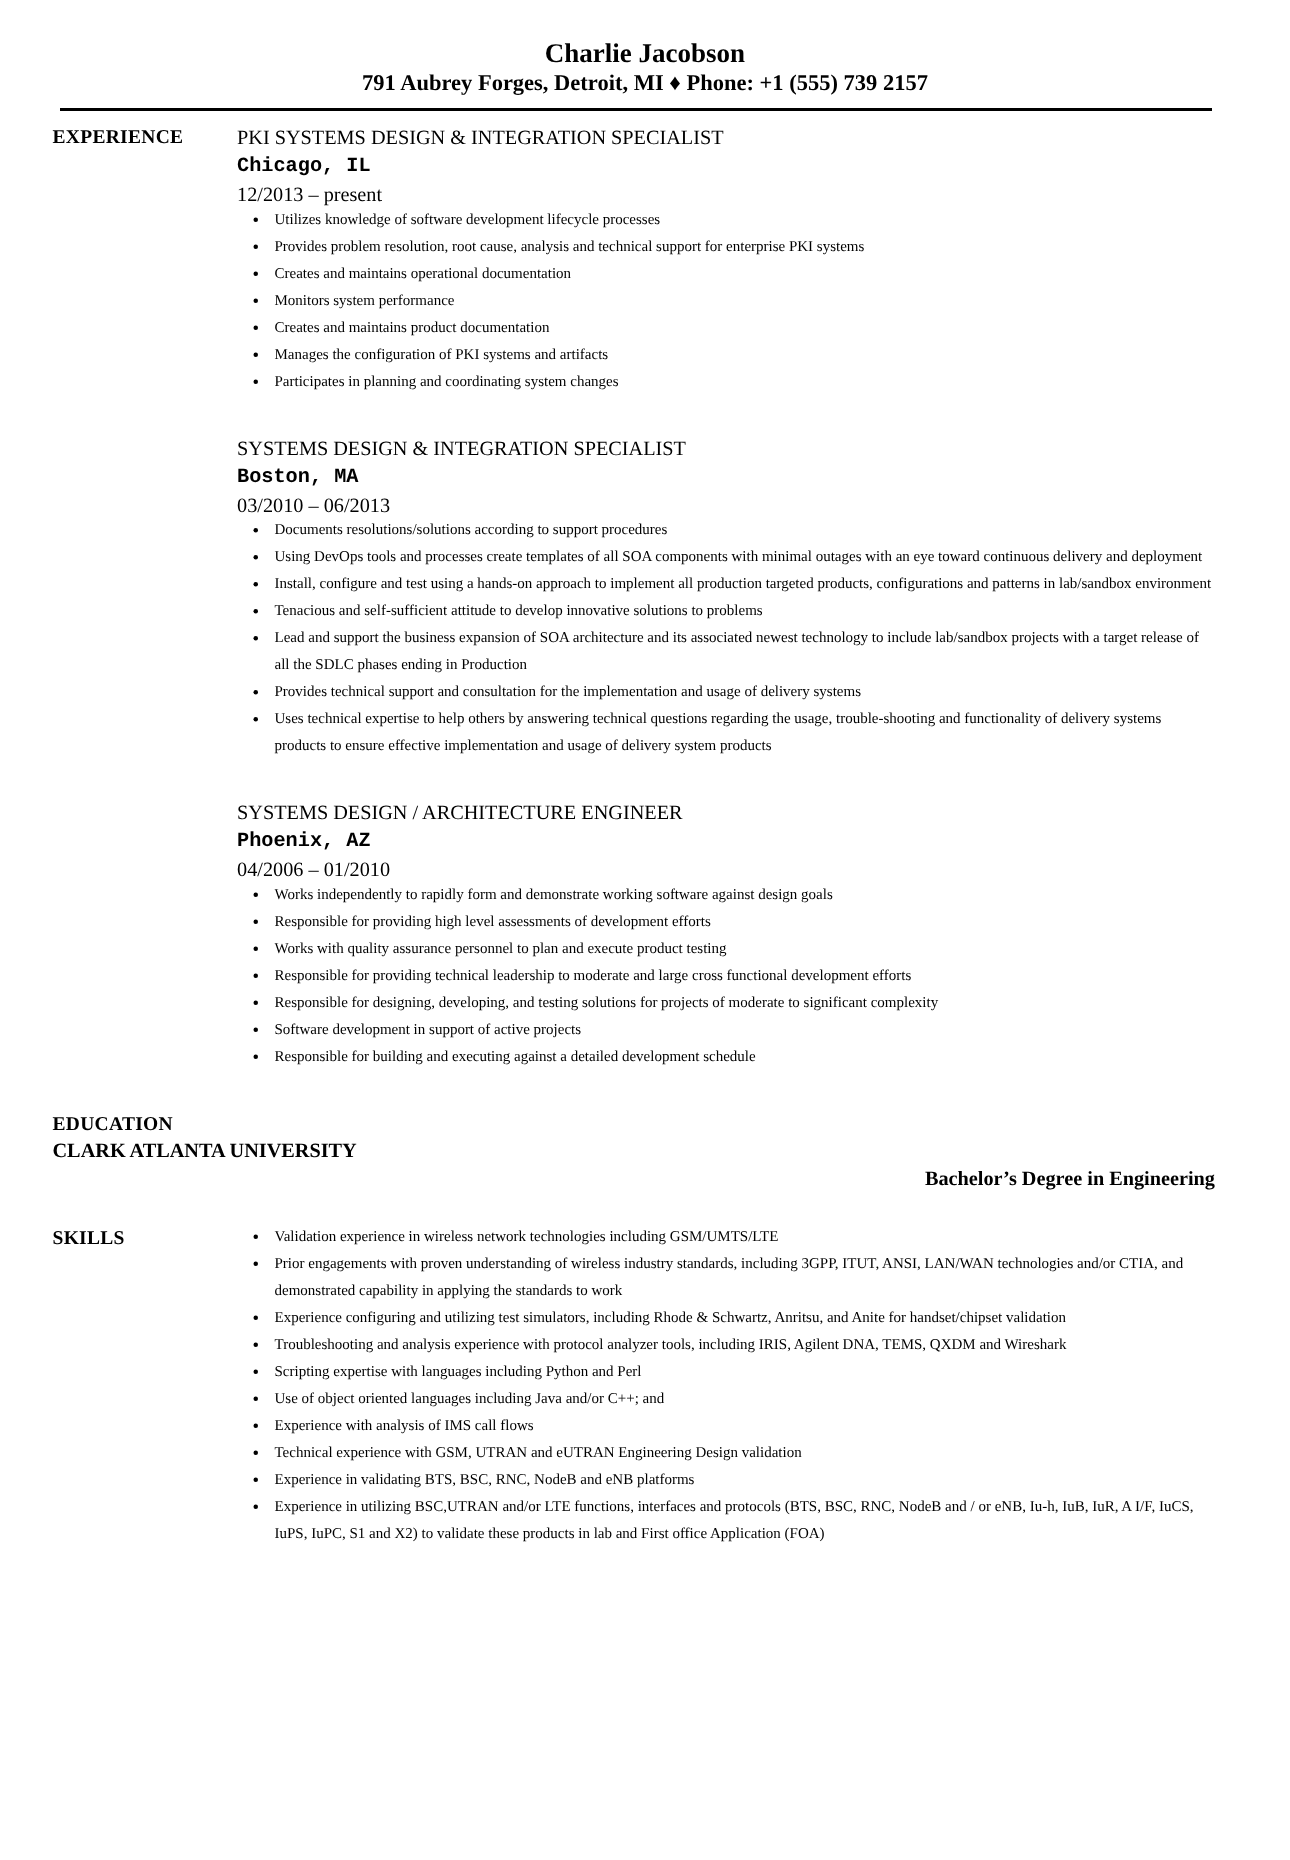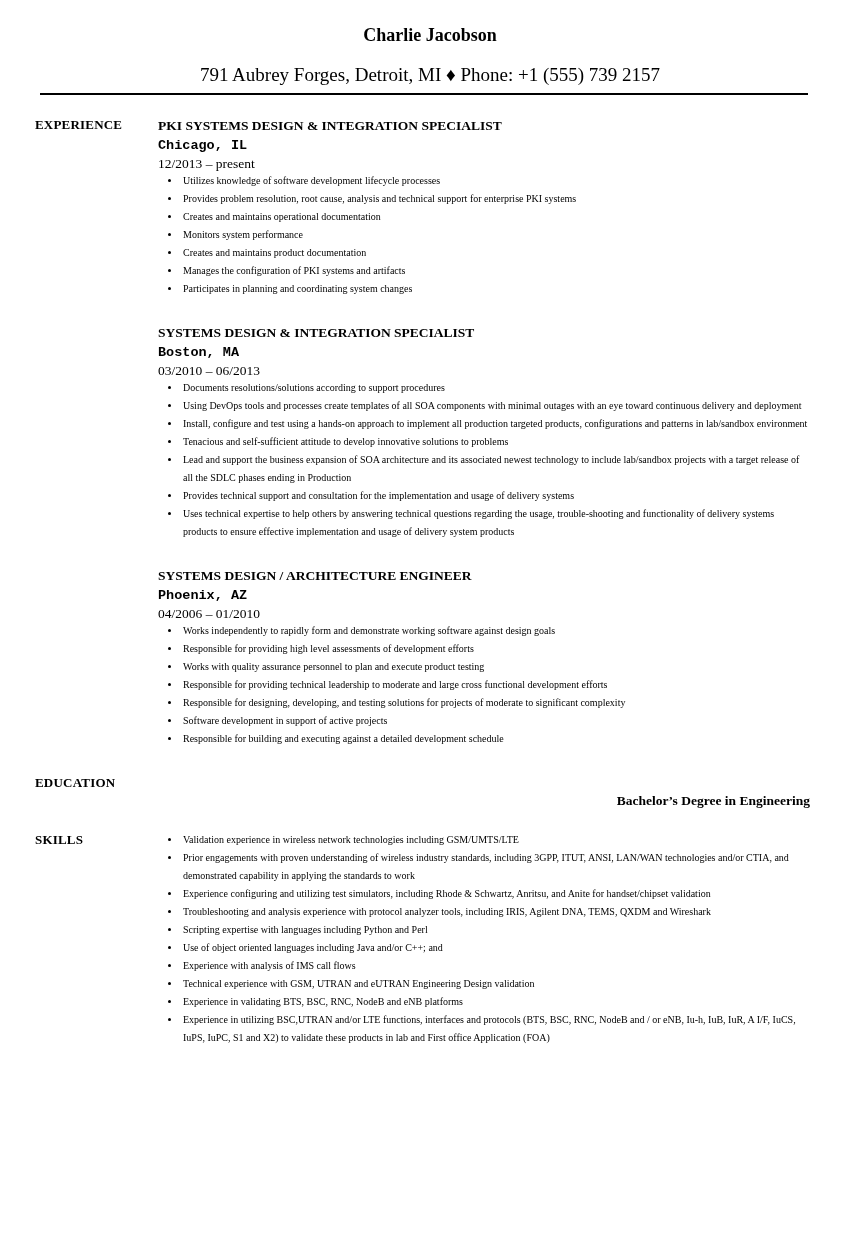--- a/index.html
+++ b/index.html
@@ -9,41 +9,41 @@
     height: 1240px;
     font-family: "Liberation Serif", serif;
     color: #000000;
     overflow: hidden;
   }
   .page { padding-top: 25px; }
 
   
   .header { text-align: center; }
   .name { font-size: 18px; font-weight: bold; }
-  .contact { font-size: 19px; font-weight: normal; margin-top: 18px; }
+  .contact { font-size: 15px; font-weight: bold; margin-top: 2px; }
   .rule { border-top: 2px solid #000; margin: 7px 52px 0 40px; }
 
   
   .section { display: flex; padding-left: 35px; padding-right: 50px; }
   .section-label {
     width: 123px;
     flex-shrink: 0;
     font-weight: bold;
     font-size: 13px;
     letter-spacing: 0.2px;
     padding-top: 1px;
   }
   .section-content { flex: 1; min-width: 0; }
 
-  .experience-section { margin-top: 21px; }
+  .experience-section { margin-top: 8px; }
   .education-section { margin-top: 26px; flex-direction: column; }
   .skills-section { margin-top: 21px; }
 
   .job + .job { margin-top: 25px; }
-  .job-title { font-size: 13.5px; font-weight: bold; line-height: 19px; }
+  .job-title { font-size: 13.5px; font-weight: normal; line-height: 19px; }
   .job-location { font-size: 13.5px; font-weight: bold; line-height: 19px; margin-top: 1px; font-family: Liberation Mono, monospace; }
   .job-dates { font-size: 13.5px; line-height: 17px; }
 
   ul.bullets {
     margin: 0;
     padding-left: 23px;
     list-style-type: disc;
     font-size: 10px;
     line-height: 18px;
   }
@@ -111,20 +111,21 @@
           <li>Responsible for building and executing against a detailed development schedule</li>
         </ul>
       </div>
 
     </div>
   </div>
 
   <div class="section education-section">
     <div class="section-label">EDUCATION</div>
     <div class="section-content">
+      <div class="school">CLARK ATLANTA UNIVERSITY</div>
       <div class="degree">Bachelor’s Degree in Engineering</div>
     </div>
   </div>
 
   <div class="section skills-section">
     <div class="section-label">SKILLS</div>
     <div class="section-content">
       <ul class="bullets">
         <li>Validation experience in wireless network technologies including GSM/UMTS/LTE</li>
         <li>Prior engagements with proven understanding of wireless industry standards, including 3GPP, ITUT, ANSI, LAN/WAN technologies and/or CTIA, and demonstrated capability in applying the standards to work</li>

